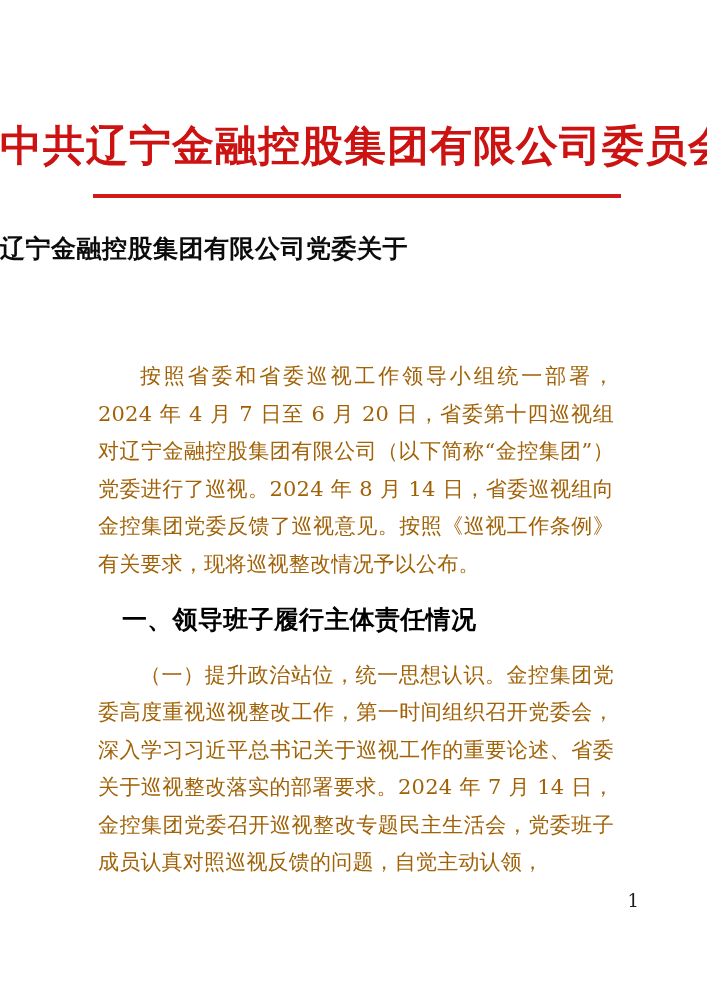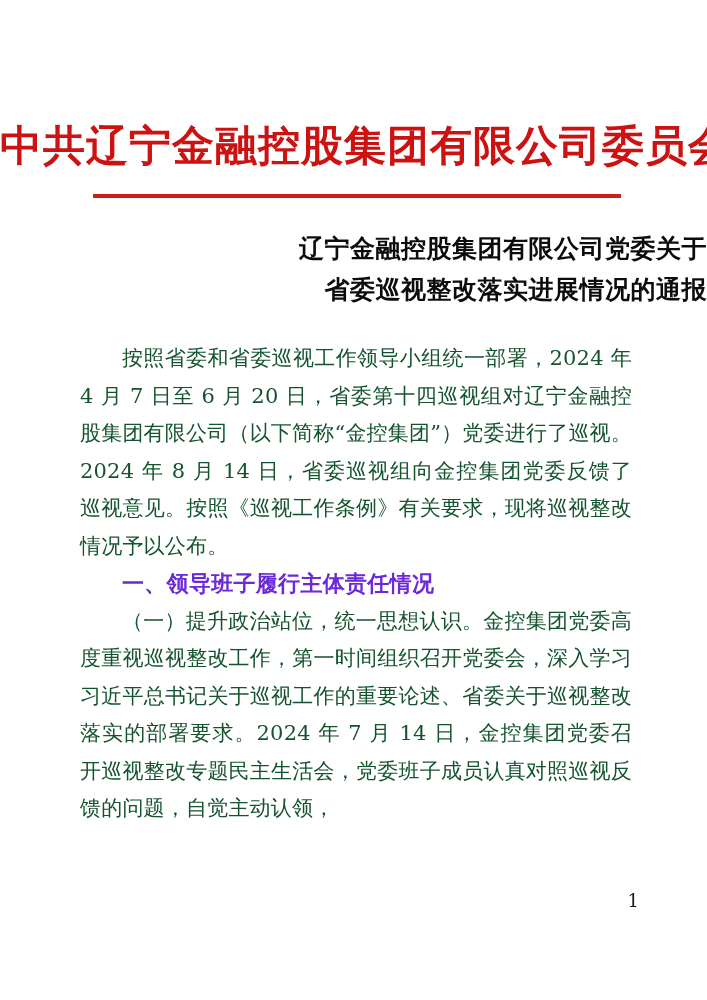--- a/index.html
+++ b/index.html
@@ -45,21 +45,21 @@
     height: 4px;
     background: #d01b18;
   }
 
   
   .doc-title {
     position: absolute;
     left: 0;
     top: 228px;
     width: 707px;
-    text-align: right;
+    text-align: left;
   }
   .doc-title-line {
     font-family: "DejaVu Serif", "Liberation Serif", serif;
     font-weight: bold;
     font-size: 25px;
     line-height: 41px;
     letter-spacing: 0.5px;
     color: #0c0c0c;
     white-space: nowrap;
   }
@@ -68,36 +68,36 @@
   .body-block {
     position: absolute;
     left: 80px;
     top: 340px;
     width: 552px;
   }
   .para {
     font-family: "DejaVu Serif", "Liberation Serif", serif;
     font-size: 21px;
     line-height: 37.5px;
-    color: #14532d;
+    color: #a16207;
     text-align: justify;
     text-justify: inter-character;
     text-indent: 42px;
-    margin: 0;
+    margin: 18px;
     letter-spacing: 0.2px;
   }
   .para + .para {
     margin-top: 0;
   }
   .heading {
     font-family: "DejaVu Sans", "Liberation Sans", sans-serif;
     font-weight: bold;
-    font-size: 22px;
+    font-size: 25px;
     line-height: 37.5px;
-    color: #6d28d9;
+    color: #000000;
     text-indent: 42px;
     margin: 0;
     letter-spacing: 0.3px;
   }
 
   
   .page-number {
     position: absolute;
     right: 68px;
     top: 890px;
@@ -111,21 +111,20 @@
 
 <div class="page">
 
   <div class="letterhead">
     <div class="letterhead-title">中共辽宁金融控股集团有限公司委员会</div>
   </div>
   <div class="letterhead-rule"></div>
 
   <div class="doc-title">
     <div class="doc-title-line">辽宁金融控股集团有限公司党委关于</div>
-    <div class="doc-title-line">省委巡视整改落实进展情况的通报</div>
   </div>
 
   <div class="body-block">
     <p class="para">按照省委和省委巡视工作领导小组统一部署，2024 年 4 月 7 日至 6 月 20 日，省委第十四巡视组对辽宁金融控股集团有限公司（以下简称“金控集团”）党委进行了巡视。2024 年 8 月 14 日，省委巡视组向金控集团党委反馈了巡视意见。按照《巡视工作条例》有关要求，现将巡视整改情况予以公布。</p>
     <p class="heading">一、领导班子履行主体责任情况</p>
     <p class="para">（一）提升政治站位，统一思想认识。金控集团党委高度重视巡视整改工作，第一时间组织召开党委会，深入学习习近平总书记关于巡视工作的重要论述、省委关于巡视整改落实的部署要求。2024 年 7 月 14 日，金控集团党委召开巡视整改专题民主生活会，党委班子成员认真对照巡视反馈的问题，自觉主动认领，</p>
   </div>
 
   <div class="page-number">1</div>
 

